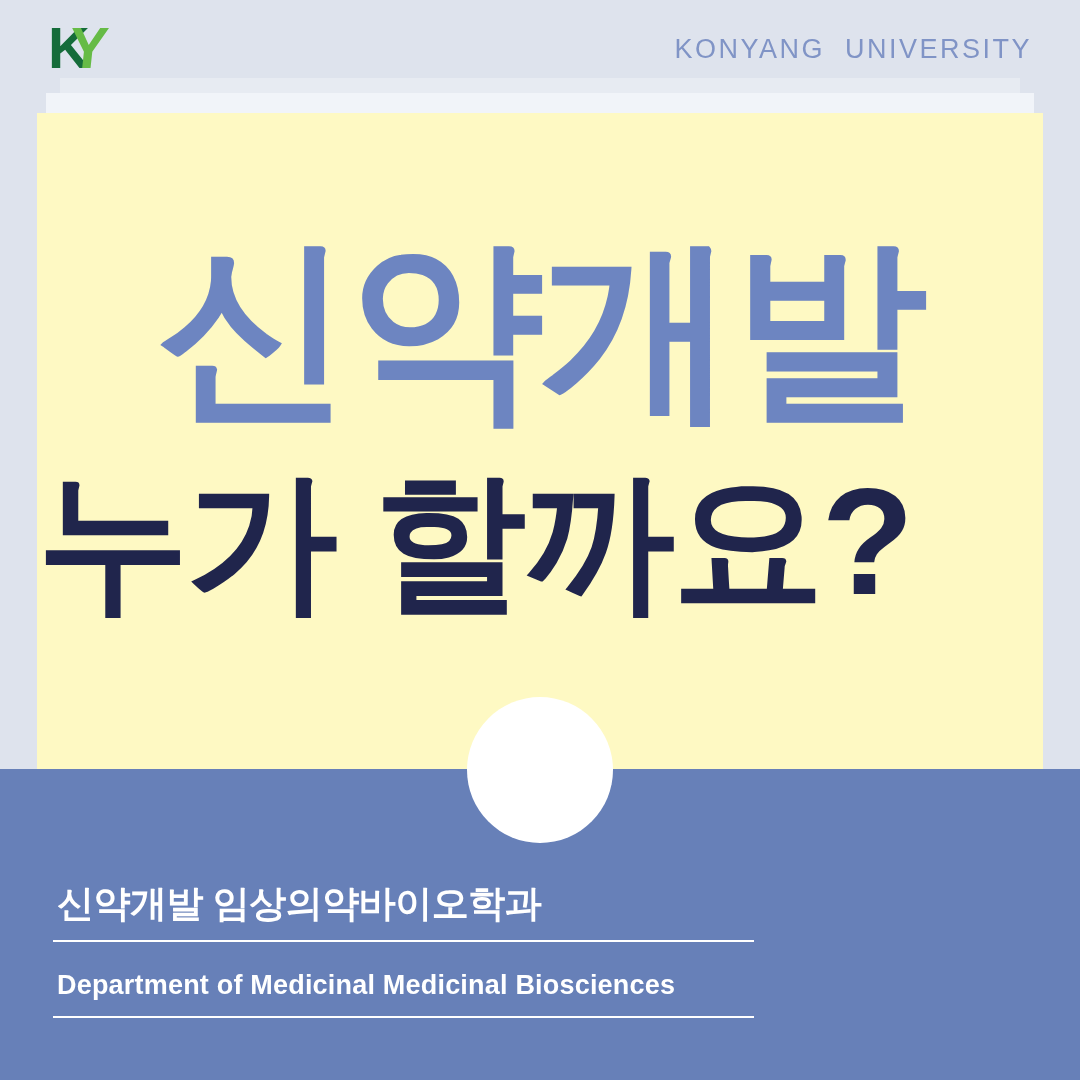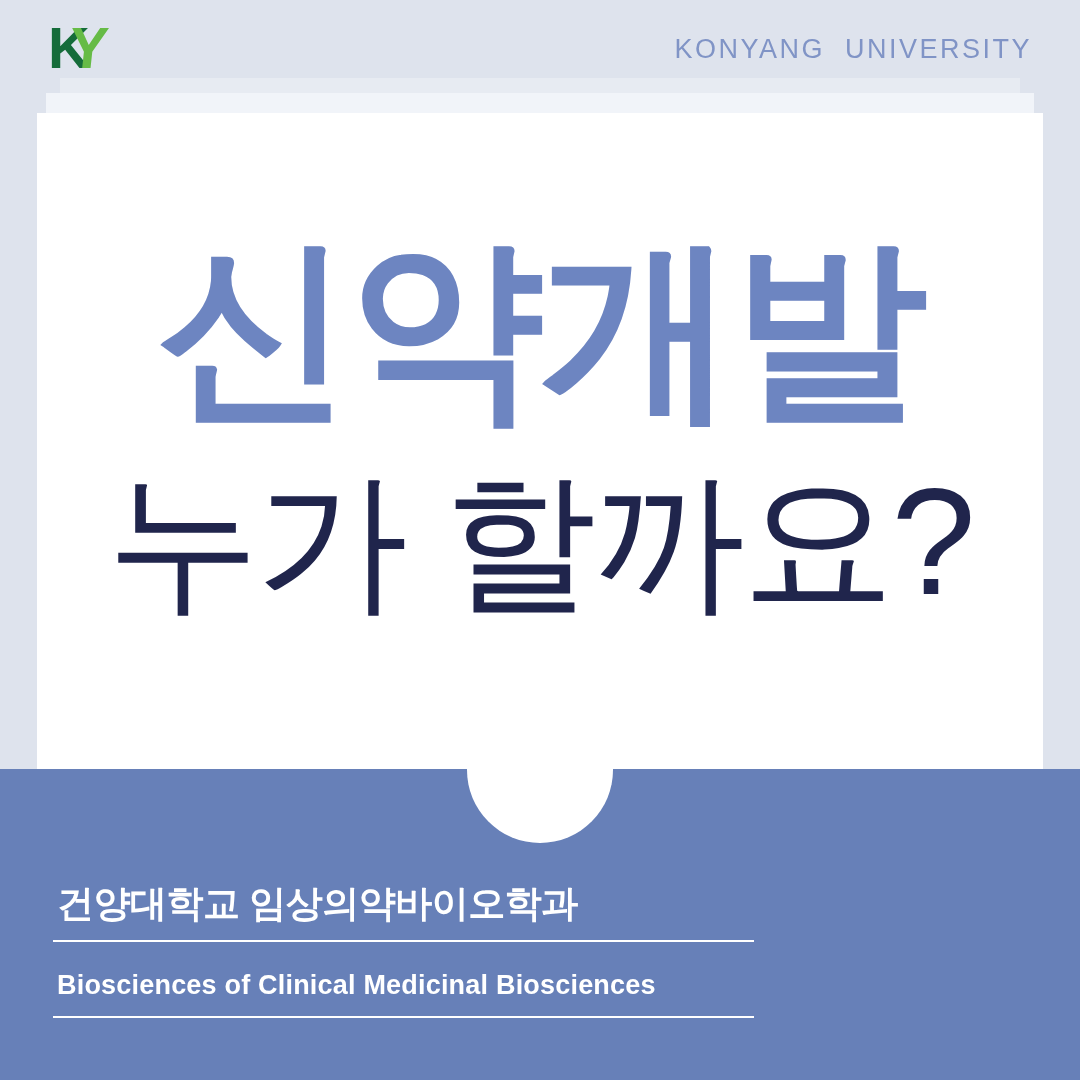--- a/index.html
+++ b/index.html
@@ -67,45 +67,44 @@
     height: 24px;
     background: #f1f4f9;
   }
   
   .card {
     position: absolute;
     left: 37px;
     top: 113px;
     width: 1006px;
     height: 656px;
-    background: #ffffff;
+    background: #fef9c3;
   }
   .title-line1 {
     position: absolute;
     left: 0;
     top: 118px;
     width: 100%;
     text-align: center;
     color: #6d85c1;
     font-size: 196px;
     line-height: 1;
     font-weight: 700;
     letter-spacing: -4px;
     white-space: nowrap;
   }
   .title-line2 {
     position: absolute;
     left: 0;
     top: 352px;
     width: 100%;
-    text-align: center;
     color: #20254c;
     font-size: 152px;
     line-height: 1;
-    font-weight: 400;
+    font-weight: 700;
     letter-spacing: -3px;
     white-space: nowrap;
   }
   
   .footer {
     position: absolute;
     left: 0;
     top: 769px;
     width: 1080px;
     height: 311px;
@@ -168,18 +167,18 @@
   <div class="sheet-mid"></div>
 
   <div class="card">
     <div class="title-line1">신약개발</div>
     <div class="title-line2">누가 할까요?</div>
   </div>
 
   <div class="footer"></div>
   <div class="notch-circle"></div>
 
-  <div class="dept-korean">건양대학교 임상의약바이오학과</div>
+  <div class="dept-korean">신약개발 임상의약바이오학과</div>
   <div class="divider divider-1"></div>
-  <div class="dept-english">Biosciences of Clinical Medicinal Biosciences</div>
+  <div class="dept-english">Department of Medicinal Medicinal Biosciences</div>
   <div class="divider divider-2"></div>
 
 </div>
 
 </body></html>

